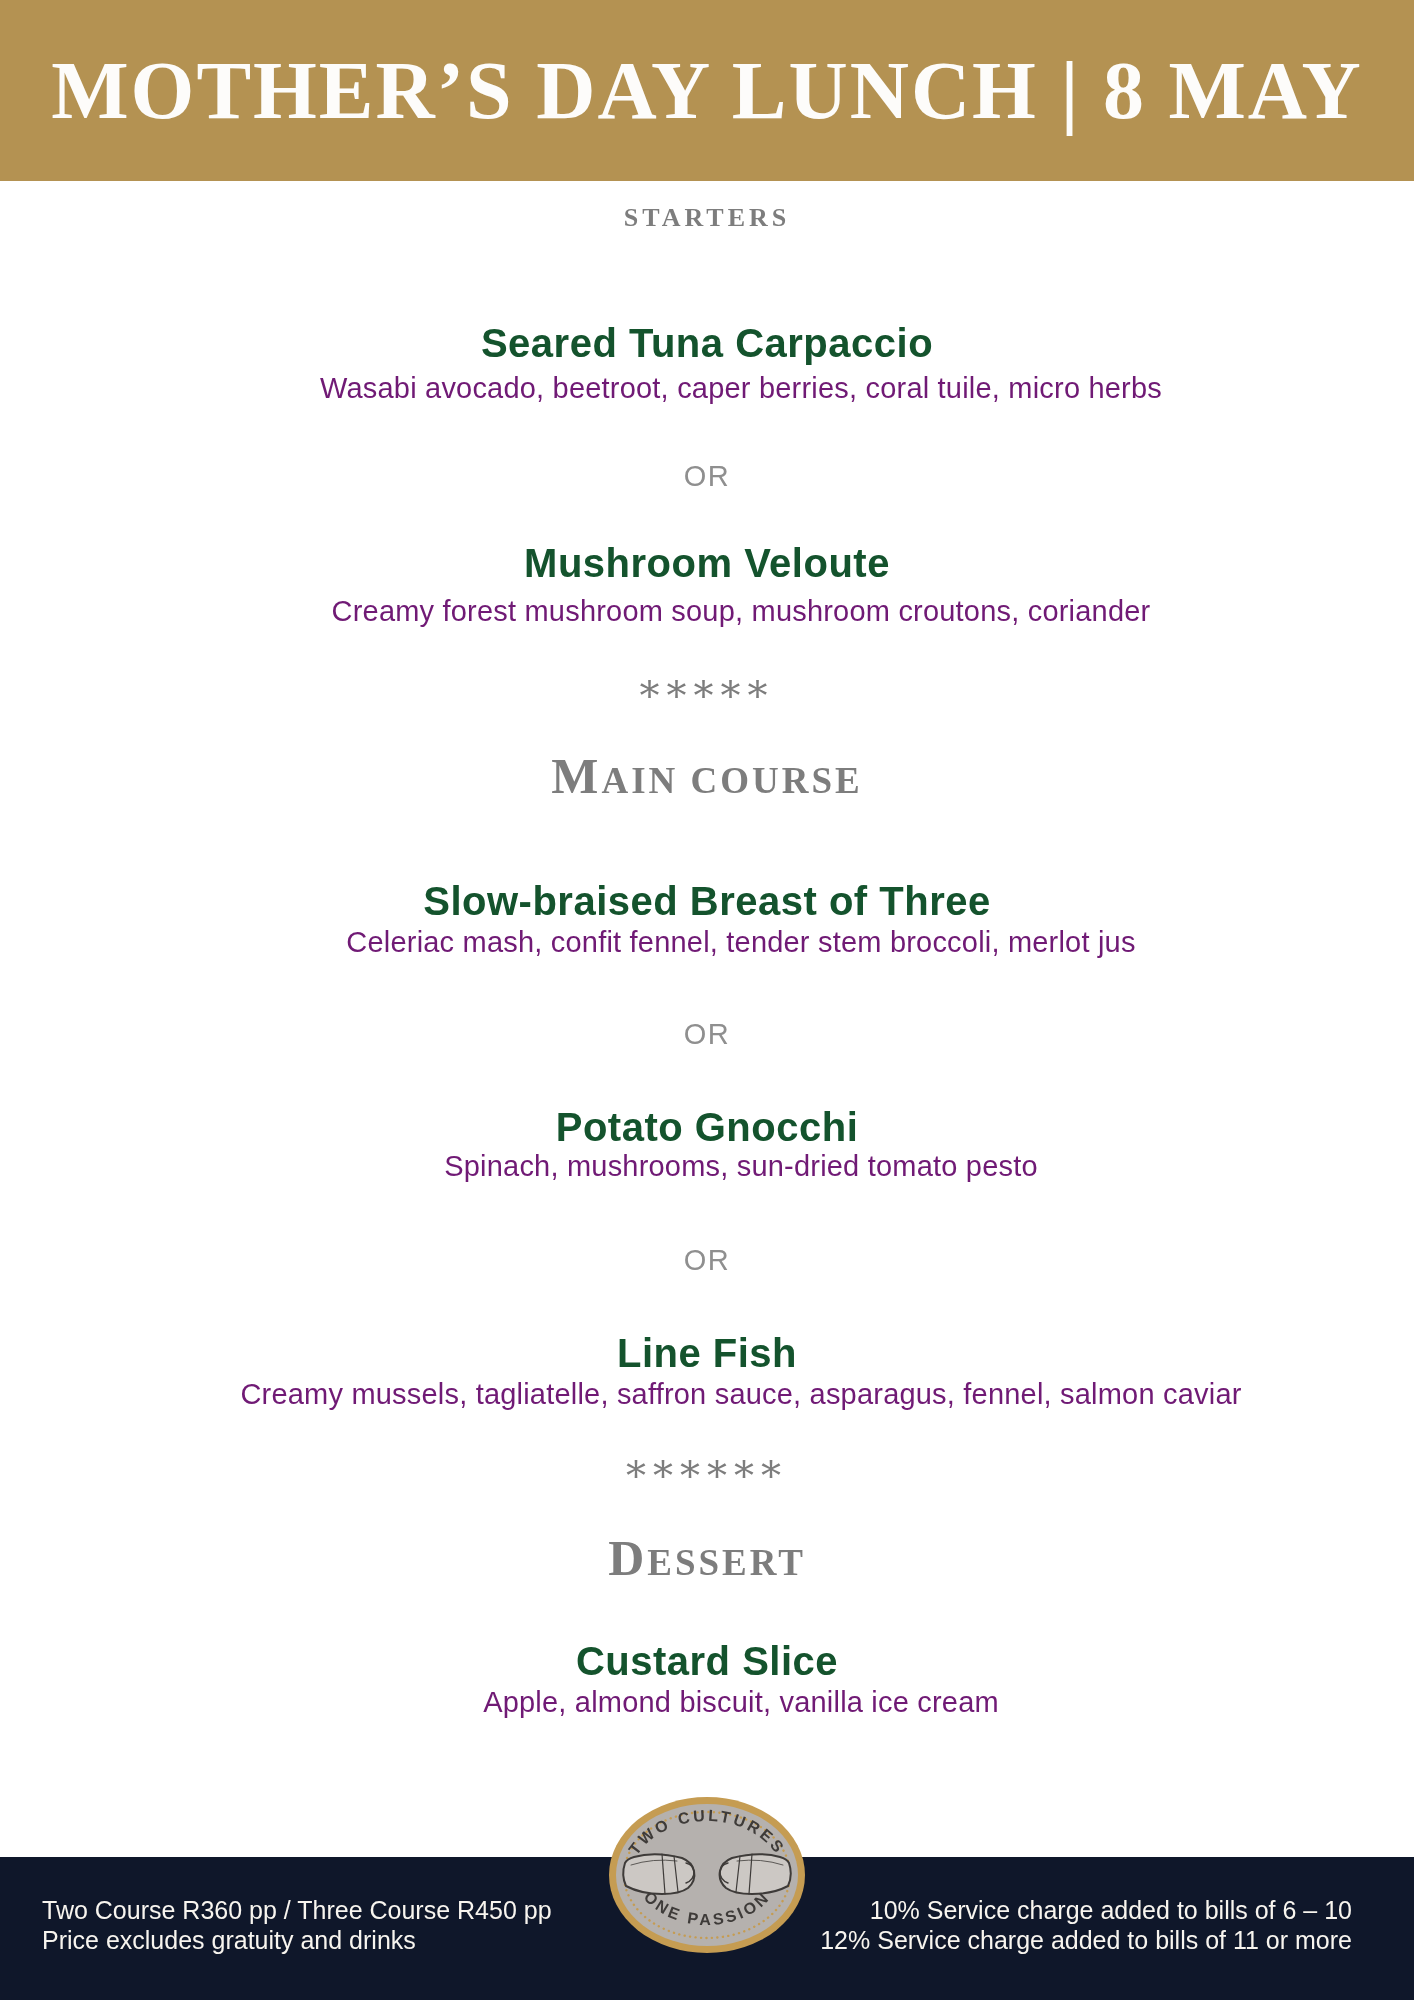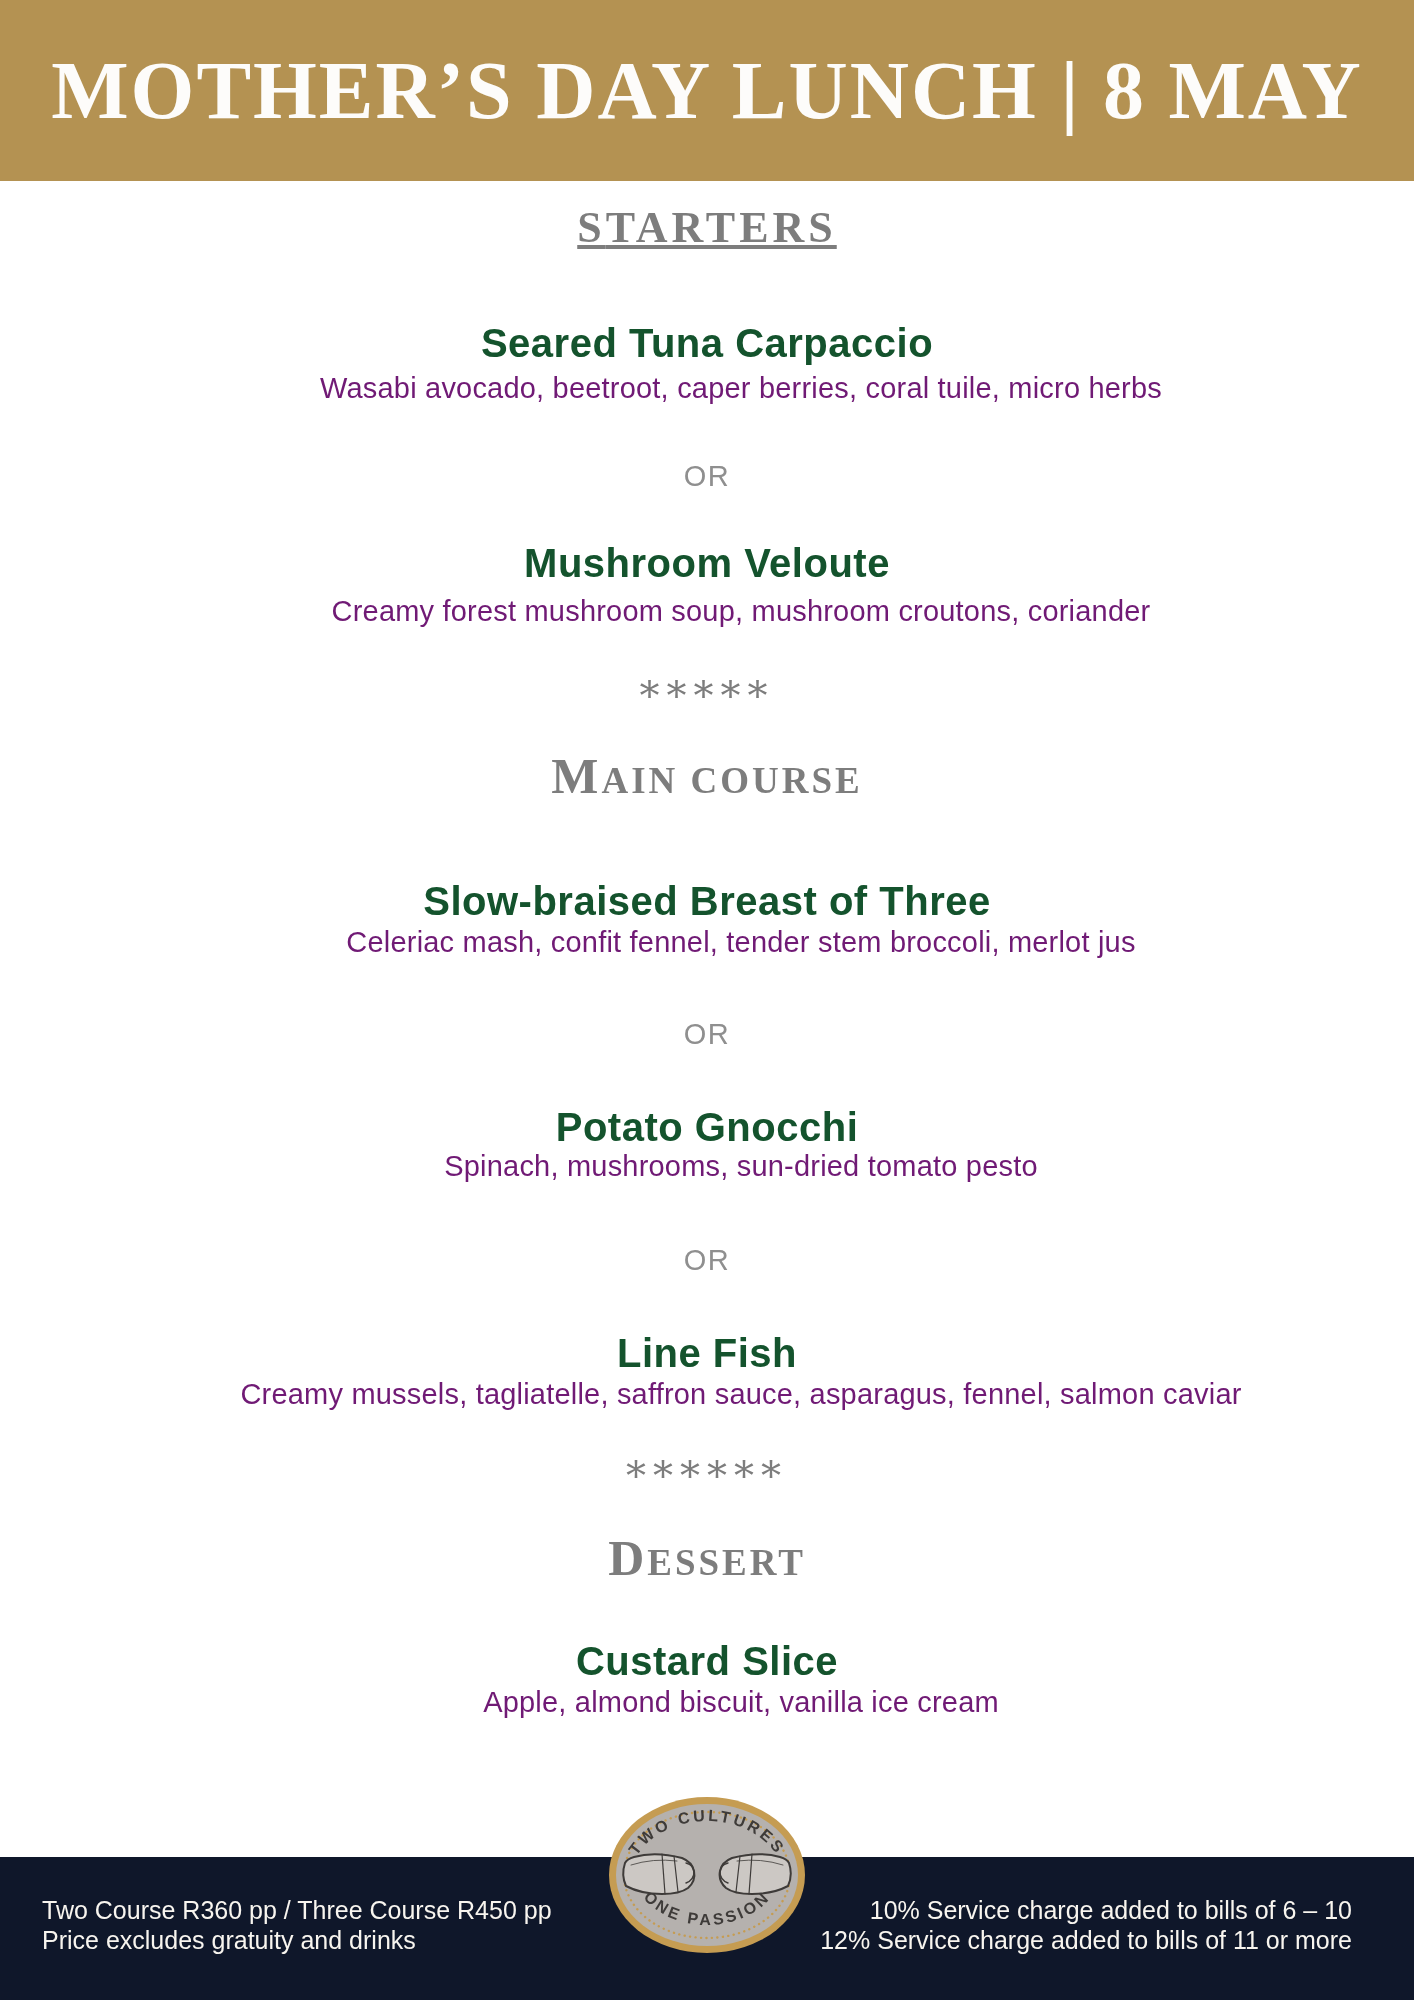--- a/index.html
+++ b/index.html
@@ -28,21 +28,21 @@
   
   .abs{position:absolute;left:0;width:100%;text-align:center;line-height:1.15;}
   .heading{
     font-family:"Liberation Serif","DejaVu Serif",serif;
     font-weight:700;
     font-size:37px;
     letter-spacing:3px;
     color:#7d7d7d;
   }
   .heading::first-letter{font-size:1.35em;}
-  .heading.uniform{font-size:44px;letter-spacing:4px;text-decoration:underline;}
+  .heading.uniform{font-size:26px;letter-spacing:4px;}
   .heading.uniform::first-letter{font-size:1em;}
   .dish-name{
     font-weight:700;
     font-size:40px;
     letter-spacing:.5px;
     color:#14532d;
   }
   .dish-desc{
     font-size:29px;
     letter-spacing:.2px;

